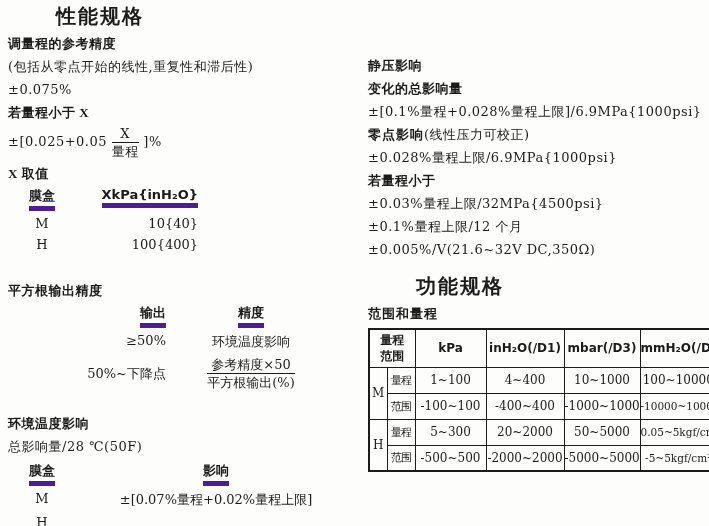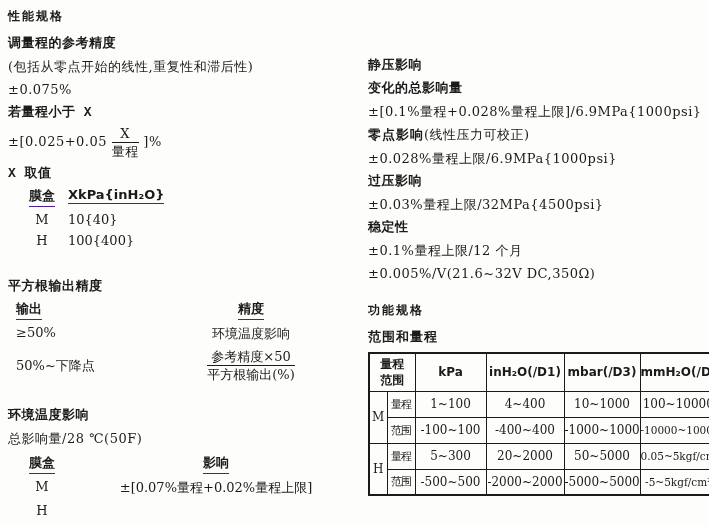--- a/index.html
+++ b/index.html
@@ -8,41 +8,41 @@
     width:709px; height:526px; position:relative; overflow:hidden;
     font-family:"DejaVu Serif","DejaVu Sans",serif;
     color:#1b1b1b; font-size:13px;
     background:#fdfdfc;
   }
   .col-left  { position:absolute; left:8px;  top:6px;  width:352px; }
   .col-right { position:absolute; left:368px; top:58px; width:341px; }
 
   .h1 {
     font-family:"DejaVu Sans","DejaVu Serif",sans-serif;
-    font-weight:bold; font-size:12px; letter-spacing:2px; line-height:20px;
+    font-weight:bold; font-size:20px; letter-spacing:2px; line-height:20px;margin-left:48px;
   }
   .h2 {
-    font-family:Liberation Mono, monospace;
+    font-family:Liberation Serif, serif;
     font-weight:bold; font-size:13px; letter-spacing:1px; line-height:16px;
   }
   .row { line-height:16px; margin-top:7px; letter-spacing:0.5px; }
   .h2.row { margin-top:7px; }
 
   
   .uh {
     font-family:"DejaVu Sans","DejaVu Serif",sans-serif;
-    font-weight:bold; border-bottom:1px solid #4c1d95; padding-bottom:1px;
+    font-weight:bold; border-bottom:5px solid #4c1d95; padding-bottom:1px;
   }
   .mini { display:grid; margin-left:8px; }
   .mini > div { padding:3px 0; }
   .tbl-x    { grid-template-columns:52px 130px; }
   .tbl-x    .c1 { text-align:center; }
-  .tbl-x    .c2 { text-align:left; }
+  .tbl-x    .c2 { text-align:right; }
   .tbl-sqrt { grid-template-columns:150px 170px; }
-  .tbl-sqrt .c1 { text-align:left; }
+  .tbl-sqrt .c1 { text-align:right; }
   .tbl-sqrt .c2 { text-align:center; }
   .tbl-temp { grid-template-columns:52px 296px; }
   .tbl-temp .c1 { text-align:center; }
   .tbl-temp .c2 { text-align:center; }
   .mini .hd { padding-bottom:2px; }
   .mini .hd .uh { display:inline-block; }
 
   
   .frac { display:inline-block; text-align:center; vertical-align:middle; line-height:15px; }
   .fnum { display:block; border-bottom:1px solid #1b1b1b; padding:0 3px 1px; }
@@ -127,23 +127,22 @@
 </div>
 
 <div class="col-right">
   <div class="h2 row" style="margin-top:0">静压影响</div>
   <div class="h2 row">变化的总影响量</div>
   <div class="row">±[0.1%量程+0.028%量程上限]/6.9MPa{1000psi}</div>
   <div class="row">
     <span class="h2">零点影响</span><span>(线性压力可校正)</span>
   </div>
   <div class="row">±0.028%量程上限/6.9MPa{1000psi}</div>
-  <div class="h2 row">过压影响</div>
+  <div class="h2 row">若量程小于</div>
   <div class="row">±0.03%量程上限/32MPa{4500psi}</div>
-  <div class="h2 row">稳定性</div>
   <div class="row">±0.1%量程上限/12 个月</div>
   <div class="row">±0.005%/V(21.6~32V DC,350Ω)</div>
 
   <div class="h1" style="margin-top:18px">功能规格</div>
   <div class="h2 gap-sect">范围和量程</div>
 
   <table class="func-table">
     <colgroup>
       <col style="width:18px">
         <col style="width:28px">

